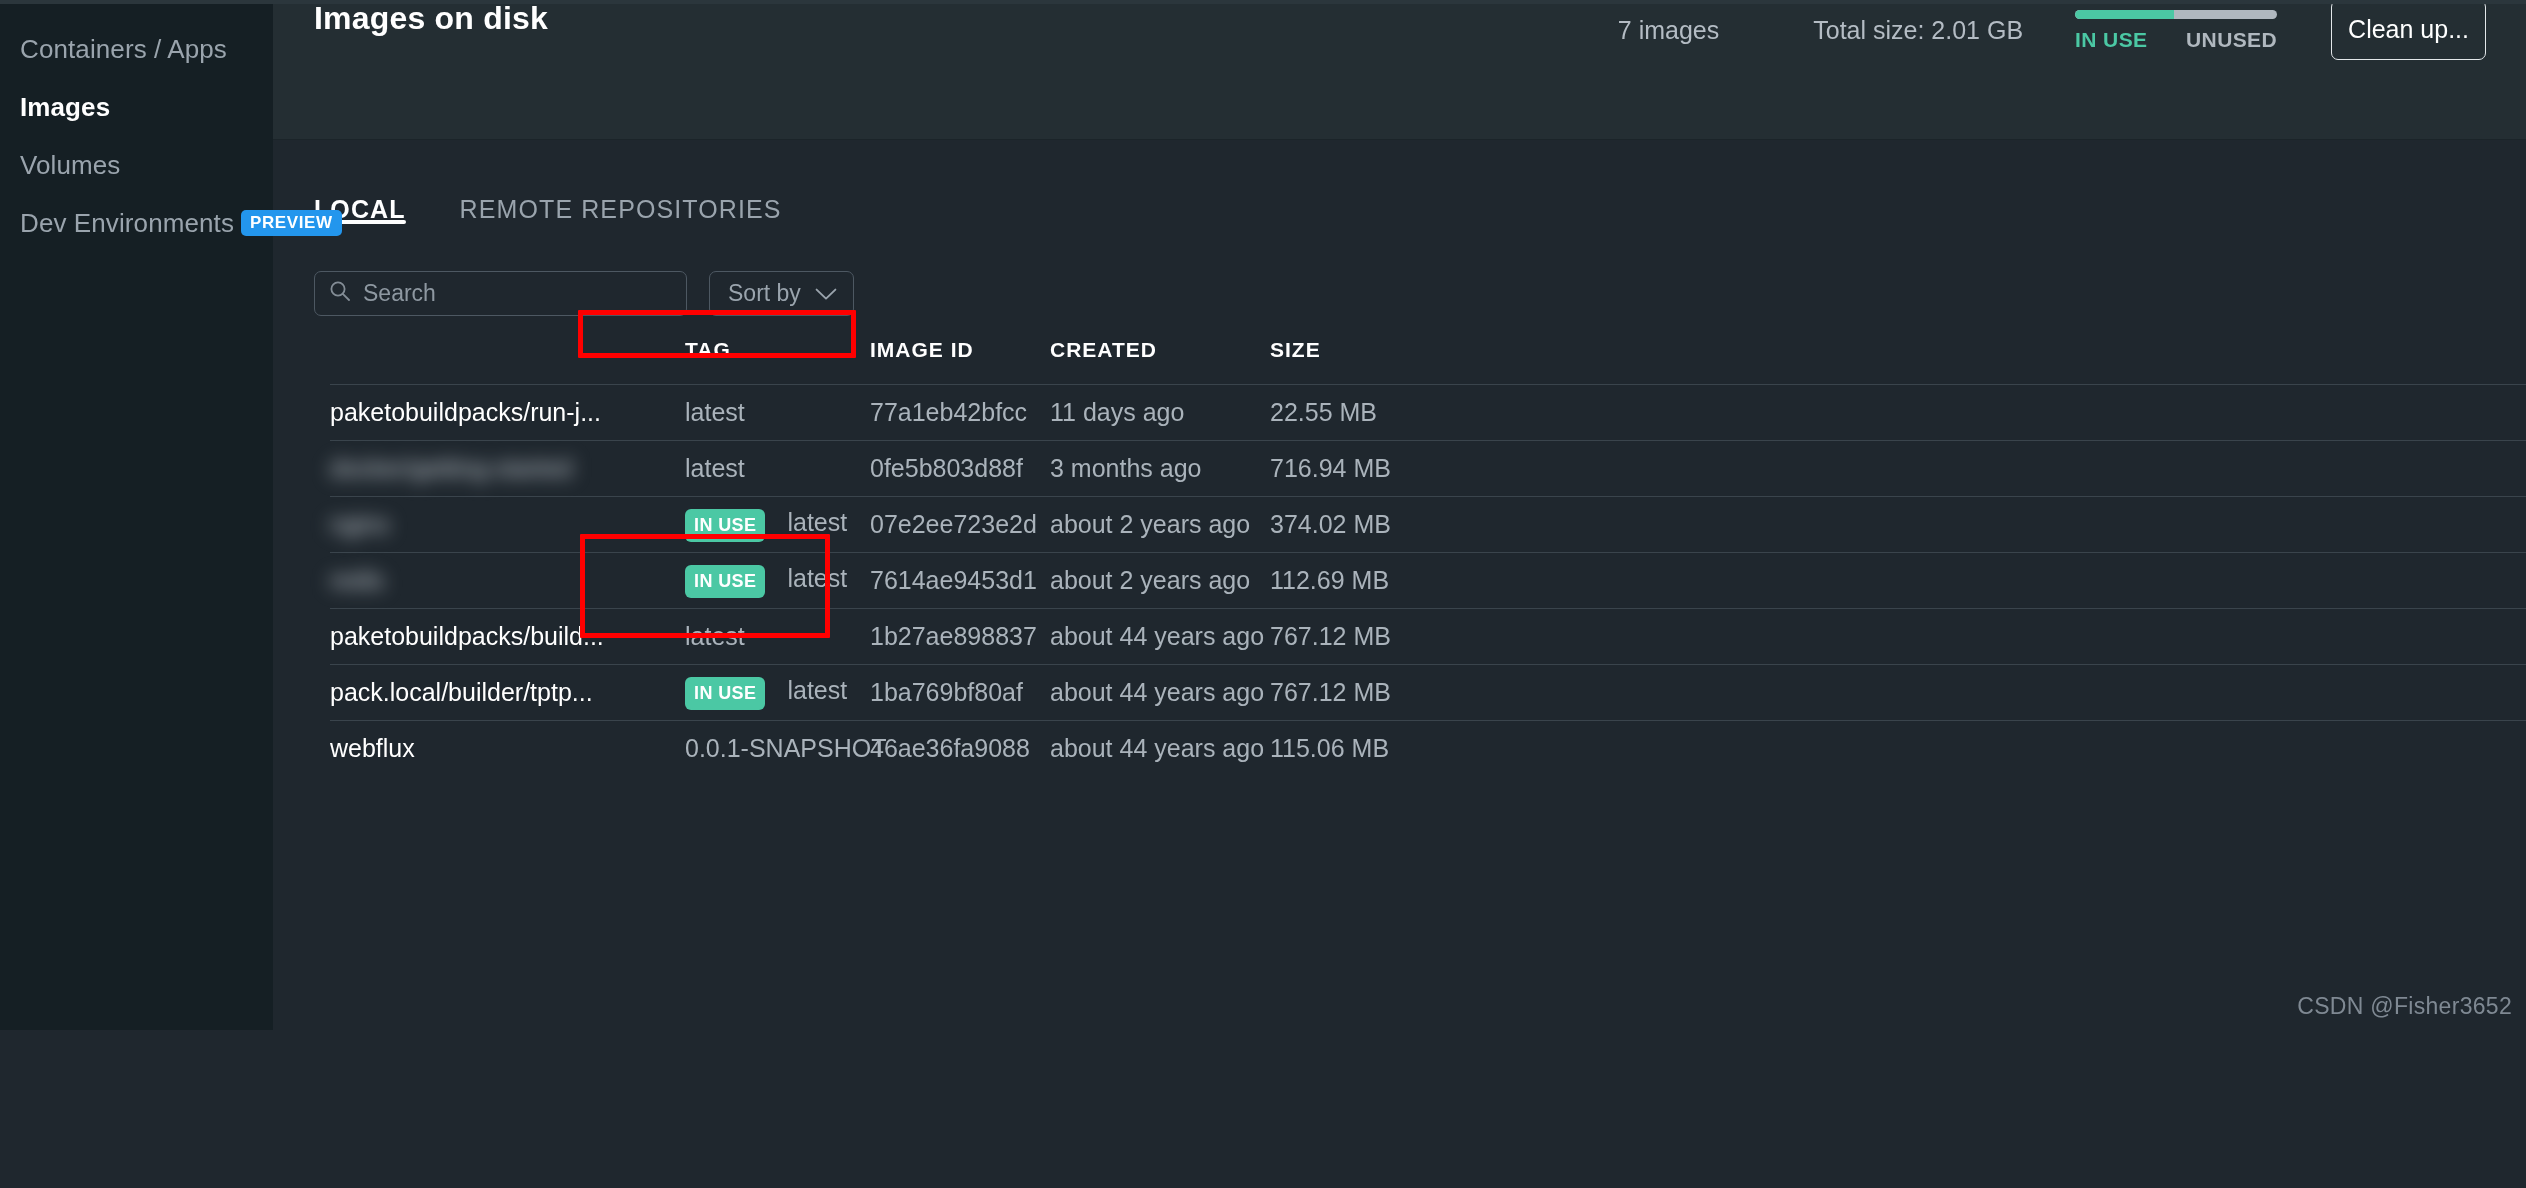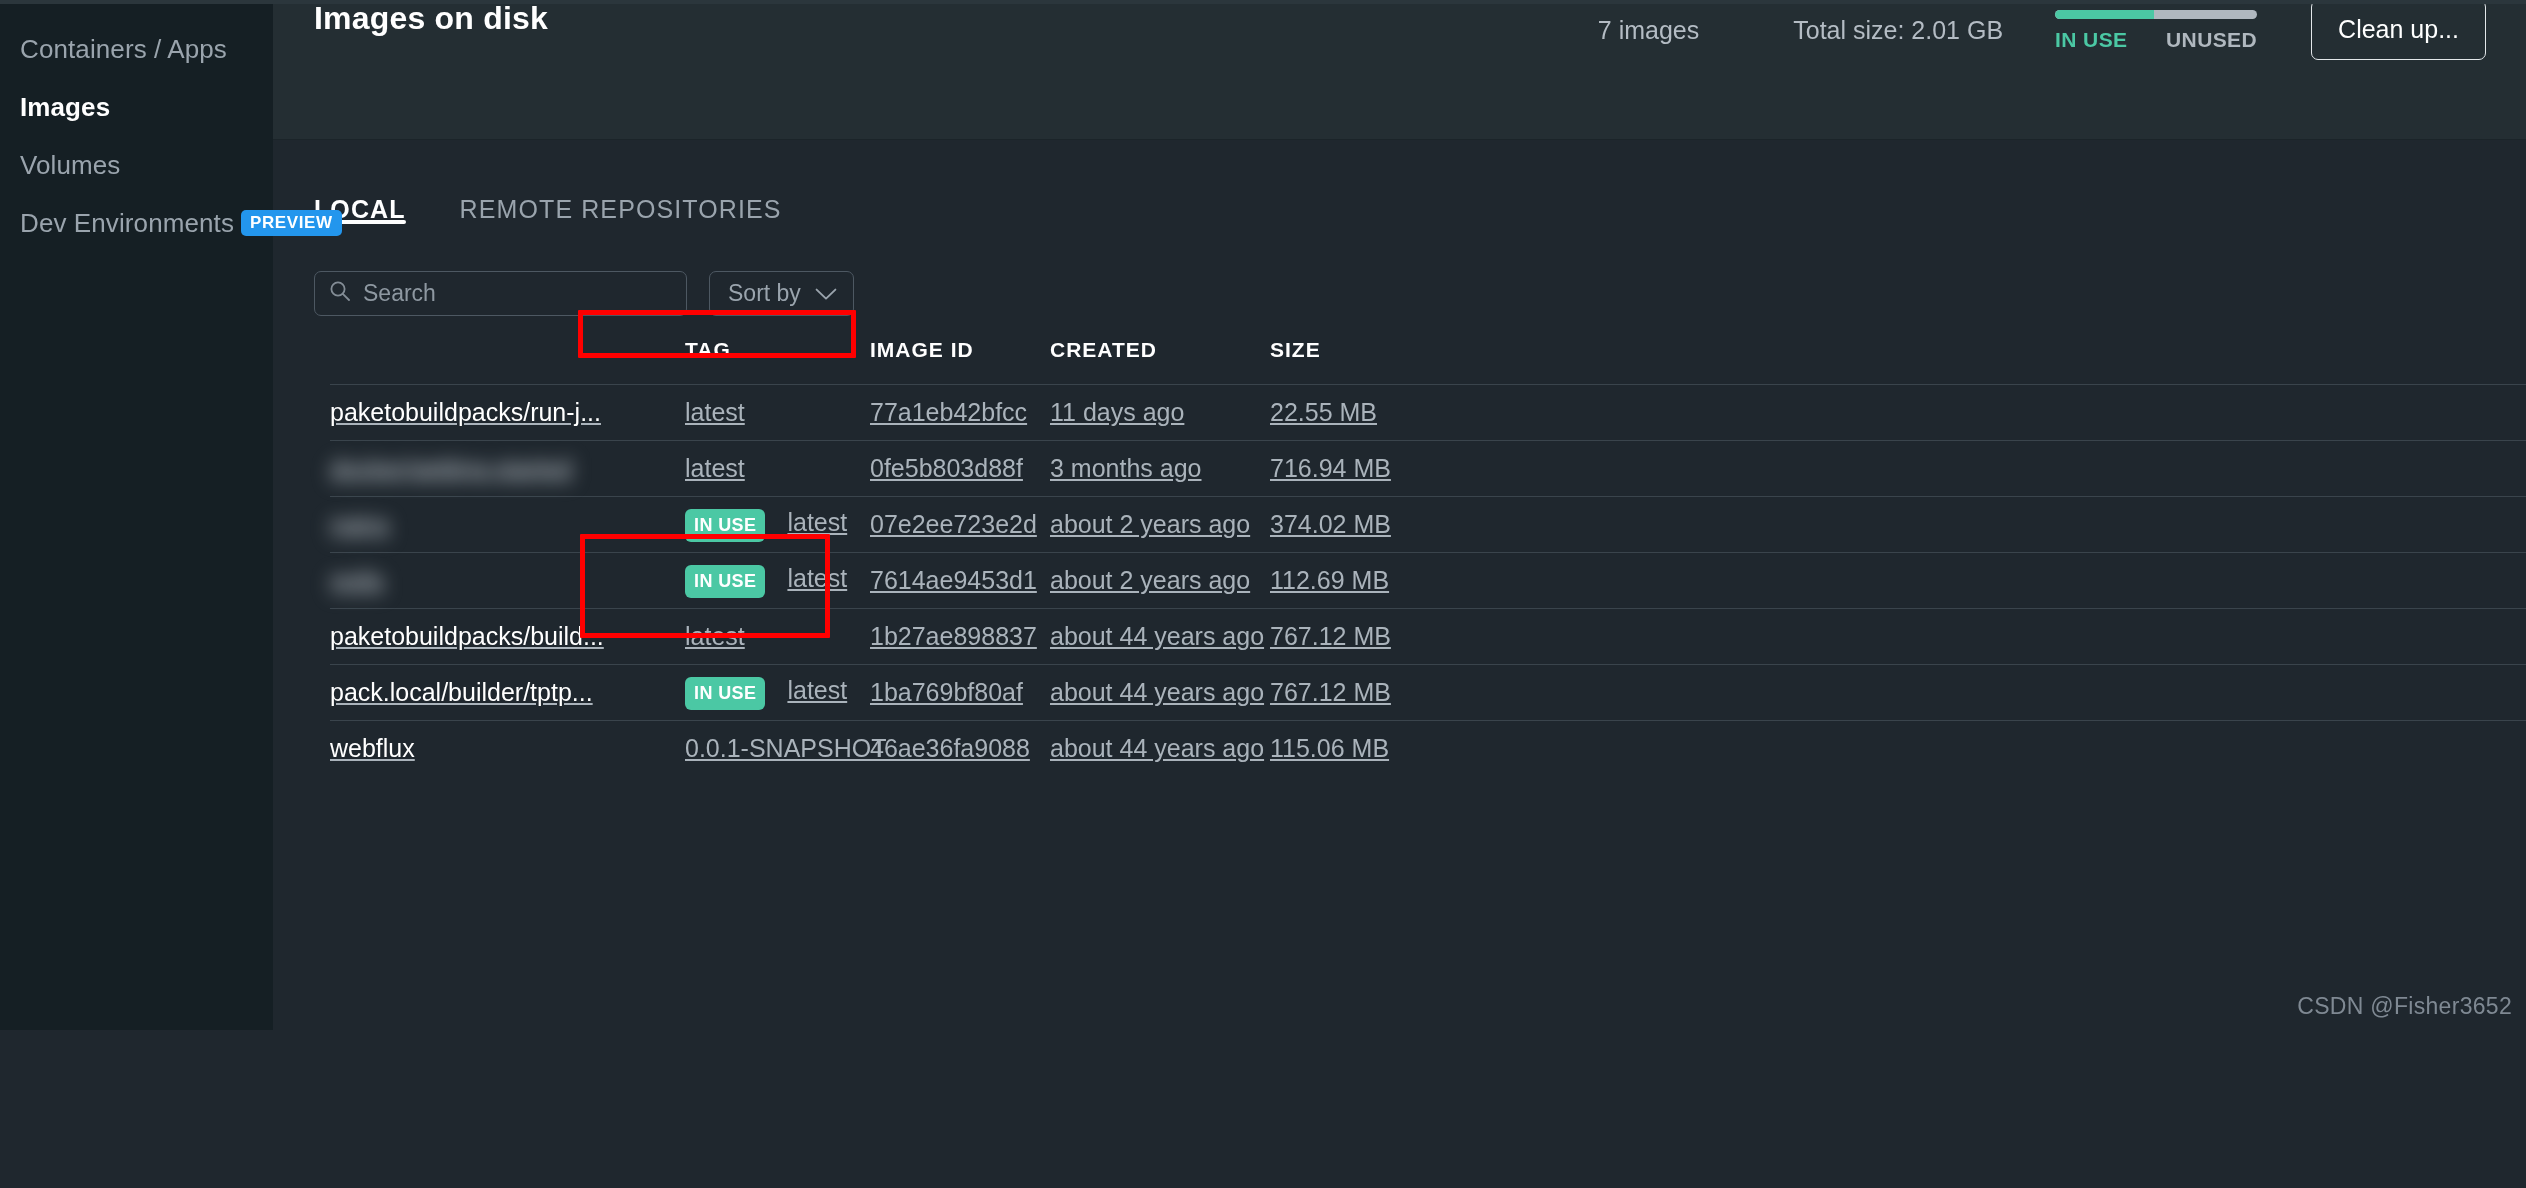--- a/index.html
+++ b/index.html
@@ -142,21 +142,21 @@
     color: #b0b8bf;
     letter-spacing: .4px;
   }
 
   .cleanup-btn {
     border: 1.5px solid #e3e7ea;
     background: transparent;
     color: #ffffff;
     font-size: 25px;
     font-family: inherit;
-    padding: 14px 26px 15px;
+    padding: 14px 16px 15px;
     border-radius: 7px;
     cursor: pointer;
     white-space: nowrap;
   }
 
   
   .tabs {
     display: flex;
     align-items: flex-end;
     padding: 0 0 0 41px;
@@ -262,21 +262,20 @@
     padding: 18px 0 22px 0;
     vertical-align: bottom;
   }
   .tbl td {
     font-size: 25px;
     color: #aab3bb;
     padding: 0;
     height: 56px;
     vertical-align: middle;
     border-top: 1px solid #3a444c;
-    text-decoration: underline;
   }
   .tbl tbody tr:first-child td { border-top: 1px solid #3a444c; }
 
   .col-name { width: 355px; }
   .col-tag  { width: 185px; }
   .col-id   { width: 180px; }
   .col-created { width: 220px; }
   .col-size { width: auto; }
 
   .cell-name {

